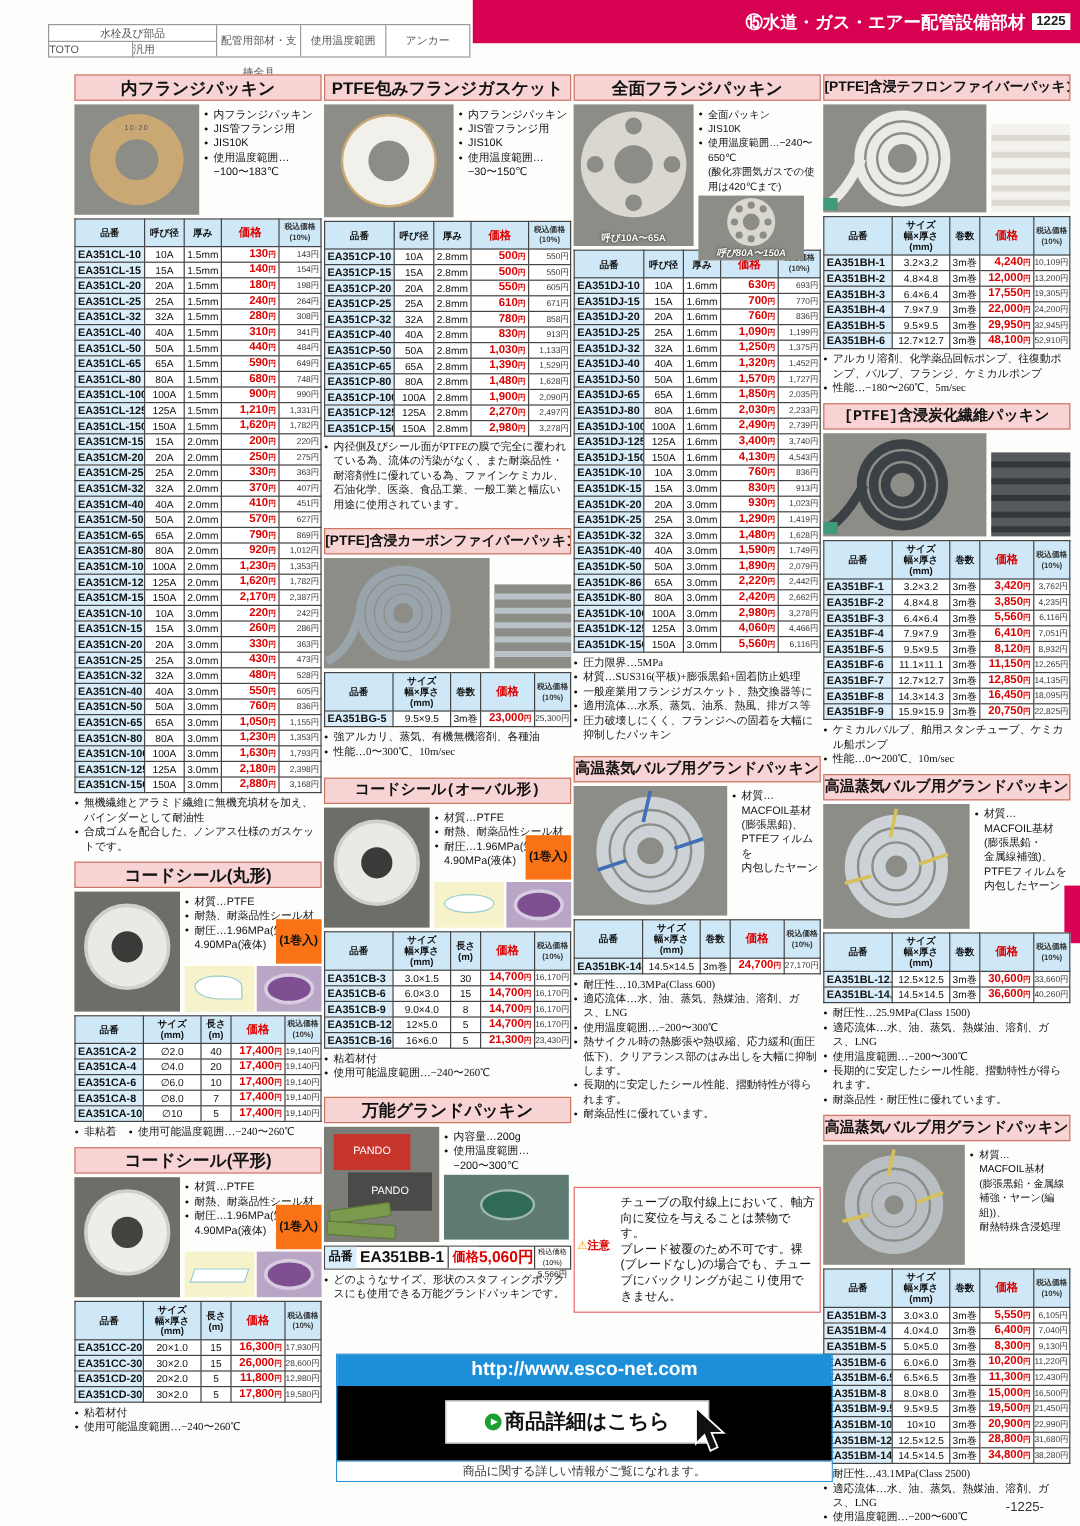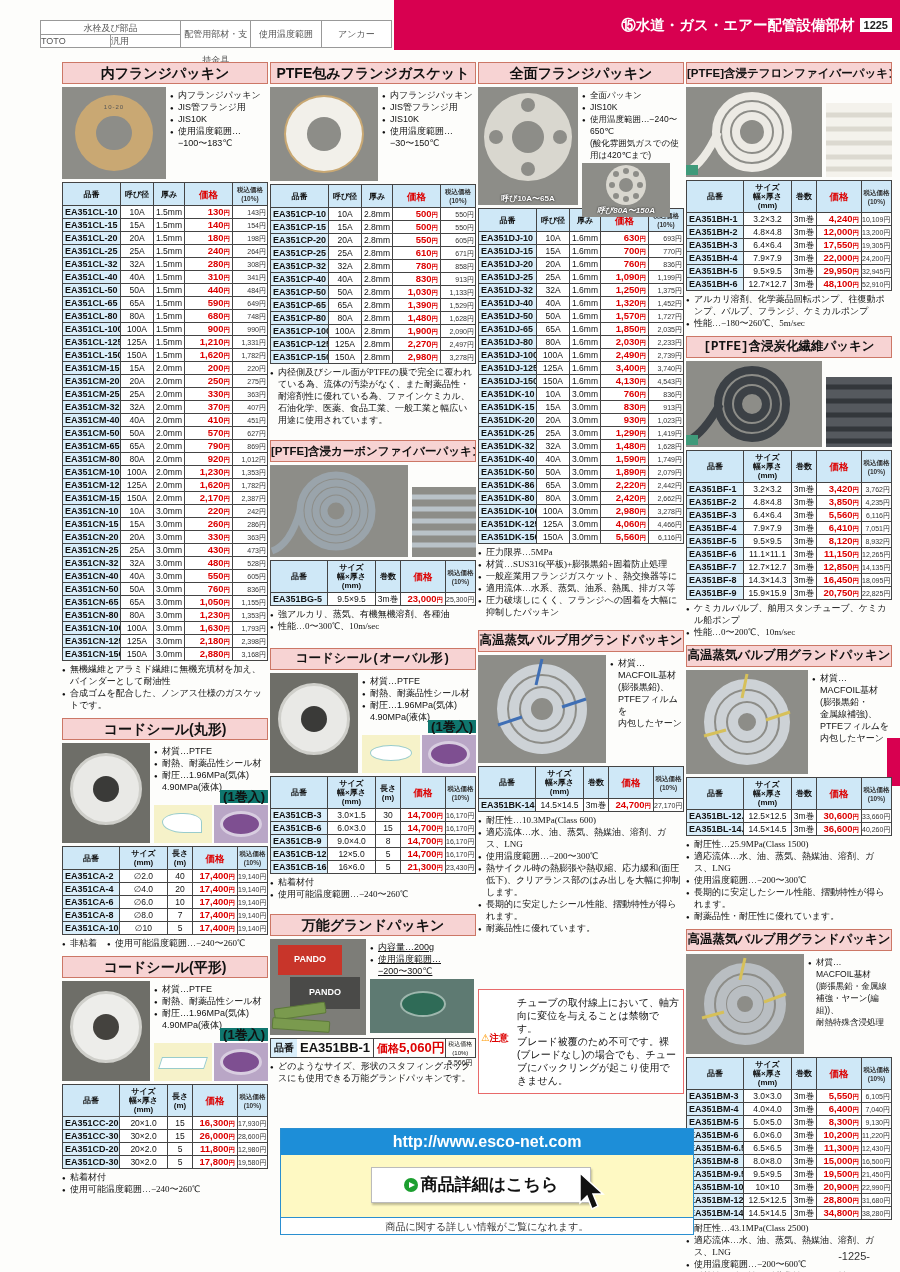--- a/index.html
+++ b/index.html
@@ -8,21 +8,21 @@
 
   
   .nav { position:absolute; left:40px; top:20px; width:352px; height:28px; display:flex; border:1px solid #999; background:#fff; }
   .nav-left { width:140px; display:flex; flex-direction:column; border-right:1px solid #999; }
   .nav-group { height:14px; font-size:9px; text-align:center; line-height:14px; color:#555; border-bottom:1px solid #999; }
   .nav-sub { display:flex; height:14px; }
   .nav-sub div { flex:1; font-size:9px; line-height:13px; color:#555; }
   .nav-sub div:first-child { border-right:1px solid #999; }
   .nav-cell { flex:1; font-size:9px; color:#555; text-align:center; line-height:26px; border-right:1px solid #999; }
   .nav-cell:last-child { border-right:none; }
-  .page-tab { position:absolute; left:394px; top:0; width:506px; height:50px; background:#d80050; color:#fff; display:flex; align-items:center; justify-content:flex-end; padding-right:8px; gap:5px; }
+  .page-tab { position:absolute; left:394px; top:0; width:506px; height:36px; background:#d80050; color:#fff; display:flex; align-items:center; justify-content:flex-end; padding-right:8px; gap:5px; }
   .page-tab .tab-title { font-size:14.5px; font-weight:bold; }
   .page-tab .badge { background:#fff; color:#222; font-size:11px; font-weight:bold; padding:1px 4px; }
 
   
   .col { position:absolute; top:62px; width:206px; }
   .col1 { left:62px; } .col2 { left:270px; } .col3 { left:478px; } .col4 { left:686px; }
 
   .panel { margin-bottom:7px; }
   .ptitle { background:#f7d3d3; border:1px solid #c76; font-size:14px; font-weight:bold; text-align:center; line-height:20px; height:22px; letter-spacing:0; white-space:nowrap; overflow:hidden; }
   .ptitle.m { font-size:12.5px; line-height:21px;font-family:Liberation Mono, monospace; }
@@ -31,21 +31,21 @@
   .figrow { display:flex; gap:4px; margin:3px 0; position:relative; }
   .photo { background:#8d8d88; position:relative; overflow:hidden; flex-shrink:0; }
   .bullets { list-style:none; font-size:9px; line-height:12px; padding-top:2px; }
   .bullets li { white-space:pre-line; padding-left:8px; position:relative; }
   .bullets li::before { content:"●"; position:absolute; left:0; font-size:6px; top:1px; }
 
   .donut { position:absolute; border-radius:50%; }
   .donut::after { content:""; position:absolute; inset:27%; border-radius:50%; background:#8d8d88; }
   .donut-label { position:absolute; width:100%; text-align:center; top:12%; font-size:6px; color:#555; letter-spacing:1px; }
 
-  .yellow-tag { position:absolute; right:0; bottom:0; background:#0f766e; font-size:13px; font-weight:bold; padding:0 3px; line-height:13px; }
+  .yellow-tag { position:absolute; right:0; bottom:0; background:#f97316; font-size:10px; font-weight:bold; padding:12px 3px; line-height:13px; }
   .cap { position:absolute; bottom:1px; left:0; width:100%; text-align:center; color:#fff; font-size:8px; font-weight:bold; text-shadow:0 0 2px #000; }
 
   
   table.ptable { width:100%; border-collapse:collapse; table-layout:fixed; background:#fff; }
   .ptable th { background:#cfe8f7; border:1px solid #444; font-size:8px; font-weight:bold; line-height:9px; white-space:pre-line; padding:2px 0; }
   .ptable th.price-h { color:#d00; font-size:9.5px; }
   .ptable th.tax-h { font-size:6.5px; color:#333; }
   .ptable td { border:1px solid #444; font-size:8.5px; text-align:center; height:12.6px; line-height:11px; overflow:hidden; white-space:nowrap; }
   .ptable td.pn { background:#d9eefa; font-weight:bold; text-align:left; padding-left:2px; font-size:9px; }
   .ptable td.price { color:#d00; font-weight:bold; text-align:right; padding-right:2px; font-size:9.5px; }
@@ -56,35 +56,35 @@
   .w-size td:nth-child(1),.w-size th:nth-child(1){width:57px;} .w-size td:nth-child(2),.w-size th:nth-child(2){width:48px;}
   .w-size td:nth-child(3),.w-size th:nth-child(3){width:25px;} .w-size td:nth-child(4),.w-size th:nth-child(4){width:45px;}
 
   .notes { list-style:none; font-size:9px; line-height:12px; margin-top:2px;font-family:Liberation Serif, serif; }
   .notes li { padding-left:8px; position:relative; white-space:pre-line; }
   .notes li::before { content:"●"; position:absolute; left:0; font-size:6px; top:1px; }
   .notes.inline li { display:inline-block; margin-right:10px; }
 
   
   svg { display:block; }
-  .pando-box { position:absolute; font-size:9px; font-weight:bold; color:#fff; text-align:center; }
+  .pando-box { position:absolute; font-size:9px; font-weight:normal; color:#fff; text-align:center; }
   .stick { position:absolute; background:#7a9a4e; border:1px solid #5d7a39; border-radius:2px; }
 
   
   .bb-line { display:flex; align-items:stretch; border:1px solid #444; margin-top:2px; height:20px; }
   .bb-line .lbl { background:#d9eefa; font-weight:bold; font-size:10px; padding:0 3px; line-height:18px; }
   .bb-line .pn  { font-weight:bold; font-size:13px; line-height:18px; padding:0 3px; }
   .bb-line .plbl{ background:#fff; color:#d00; font-weight:bold; font-size:11px; line-height:18px; border-left:1px solid #444; padding-left:3px; }
   .bb-line .pval{ color:#d00; font-weight:bold; font-size:13px; line-height:18px; }
   .bb-line .tax { border-left:1px solid #444; font-size:7px; text-align:center; flex:1; line-height:9px; padding-top:1px; }
 
   
   .esco-banner { position:absolute; left:280px; top:1128px; width:414px; border:1px solid #2a8fd0; }
   .url-bar { background:#1d8ed8; color:#fff; font-weight:bold; font-size:16px; text-align:center; line-height:26px; height:26px; cursor:pointer; }
-  .banner-body { background:#fef9c3; height:62px; position:relative; }
+  .banner-body { background:#000000; height:62px; position:relative; }
   .detail-btn { position:absolute; left:90px; top:12px; width:220px; height:36px; background:#fff; border:1px solid #bbb; box-shadow:1px 2px 2px rgba(0,0,0,.25); font-size:17px; font-weight:bold; text-align:center; line-height:34px; cursor:pointer; }
   .play-icon { display:inline-block; width:14px; height:14px; border-radius:50%; background:#1c9f30; position:relative; vertical-align:-2px; margin-right:3px; }
   .play-icon::after { content:""; position:absolute; left:5px; top:3.5px; border-left:6px solid #fff; border-top:3.5px solid transparent; border-bottom:3.5px solid transparent; }
   .cursor-svg { position:absolute; left:295px; top:18px; }
   .banner-caption { background:#fff; font-size:10px; text-align:center; line-height:17px; height:17px; color:#333; border-top:1px solid #2a8fd0; }
 
   
   .warning-box { border:1px solid #e86a6a; background:#fff; margin-top:55px; padding:6px 4px 6px 2px; display:flex; gap:2px; }
   .warn-col { width:34px; flex-shrink:0; font-size:9.5px; font-weight:bold; color:#d00; padding-top:36px; }
   .warn-col .w-ico { color:#f90; }
@@ -801,21 +801,21 @@
 
     <section class="panel" style="margin-top:14px;">
       <h2 class="ptitle">万能グランドパッキン</h2>
       <div class="figrow" style="height:96px;">
         <div class="photo" style="width:96px;height:96px;background:#7d7d78;">
           <div class="pando-box" style="left:8px;top:6px;width:64px;height:30px;background:#c8352a;line-height:28px;">PANDO</div>
           <div class="pando-box" style="left:20px;top:38px;width:70px;height:32px;background:#4a4a48;line-height:30px;">PANDO</div>
           <div class="stick" style="left:4px;top:66px;width:52px;height:12px;transform:rotate(-8deg);"></div>
           <div class="stick" style="left:2px;top:80px;width:58px;height:12px;transform:rotate(4deg);"></div>
         </div>
-        <div style="flex:1;display:flex;flex-direction:column;gap:2px;text-decoration:underline;">
+        <div style="flex:1;display:flex;flex-direction:column;gap:2px;">
           <ul class="bullets">
               <li>内容量…200g</li>
               <li>使用温度範囲…
 −200〜300℃</li>
             </ul>
           <div class="photo" style="width:104px;height:54px;background:#5e7a72;">
             <div style="position:absolute;left:30px;top:12px;width:46px;height:26px;border-radius:50%;background:#2f6b57;border:2px solid #9fb7ae;"></div>
           </div>
         </div>
       </div>

